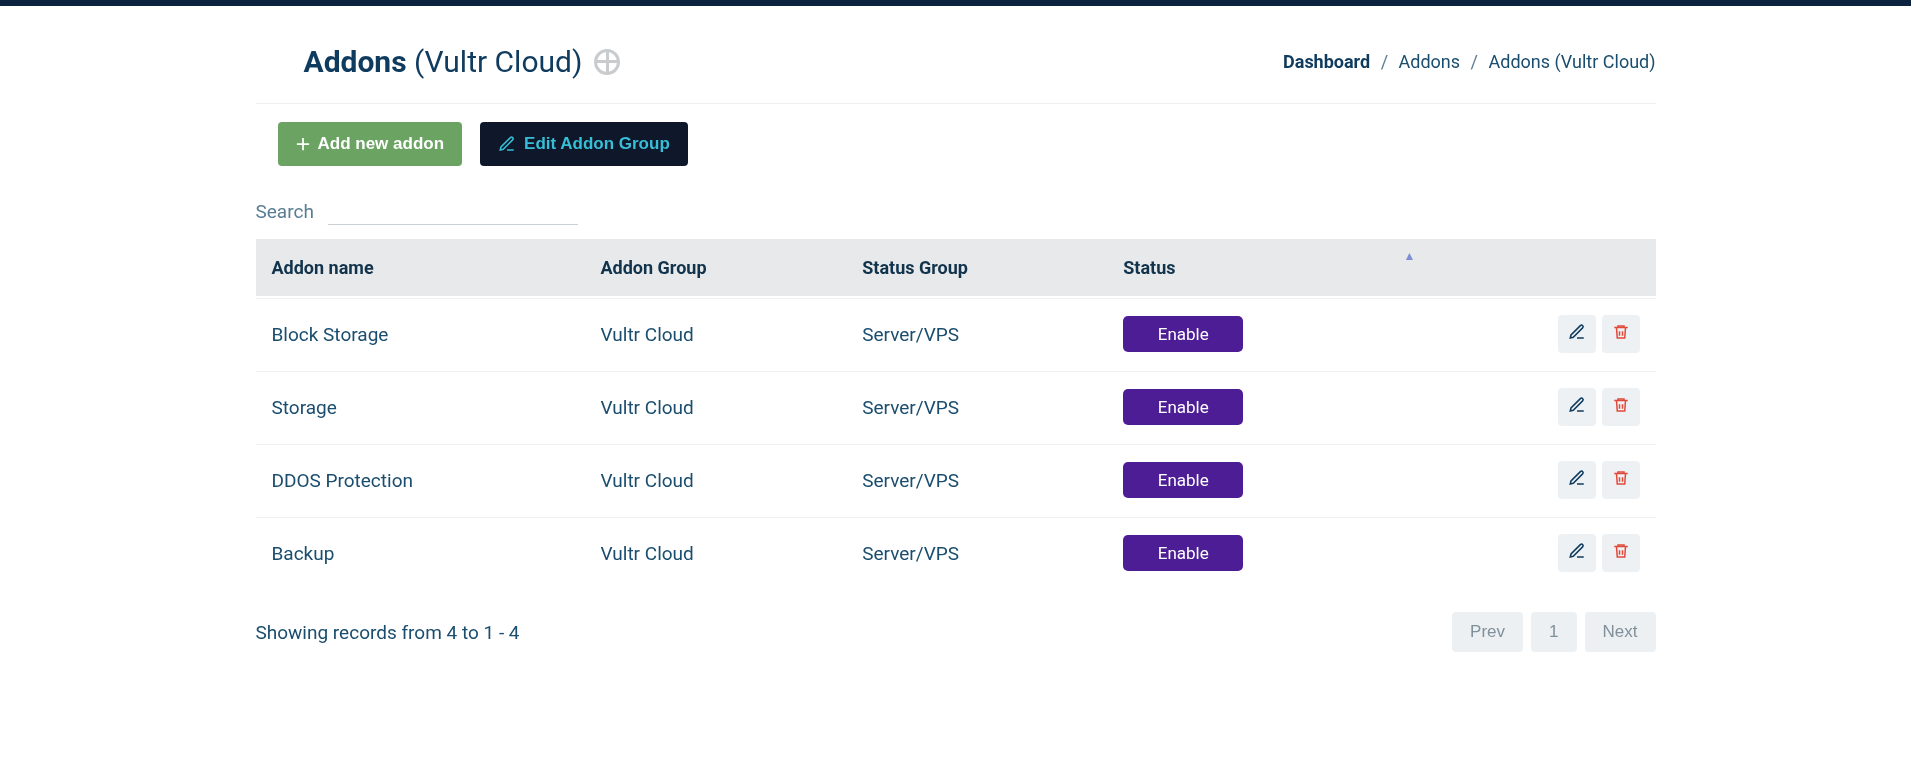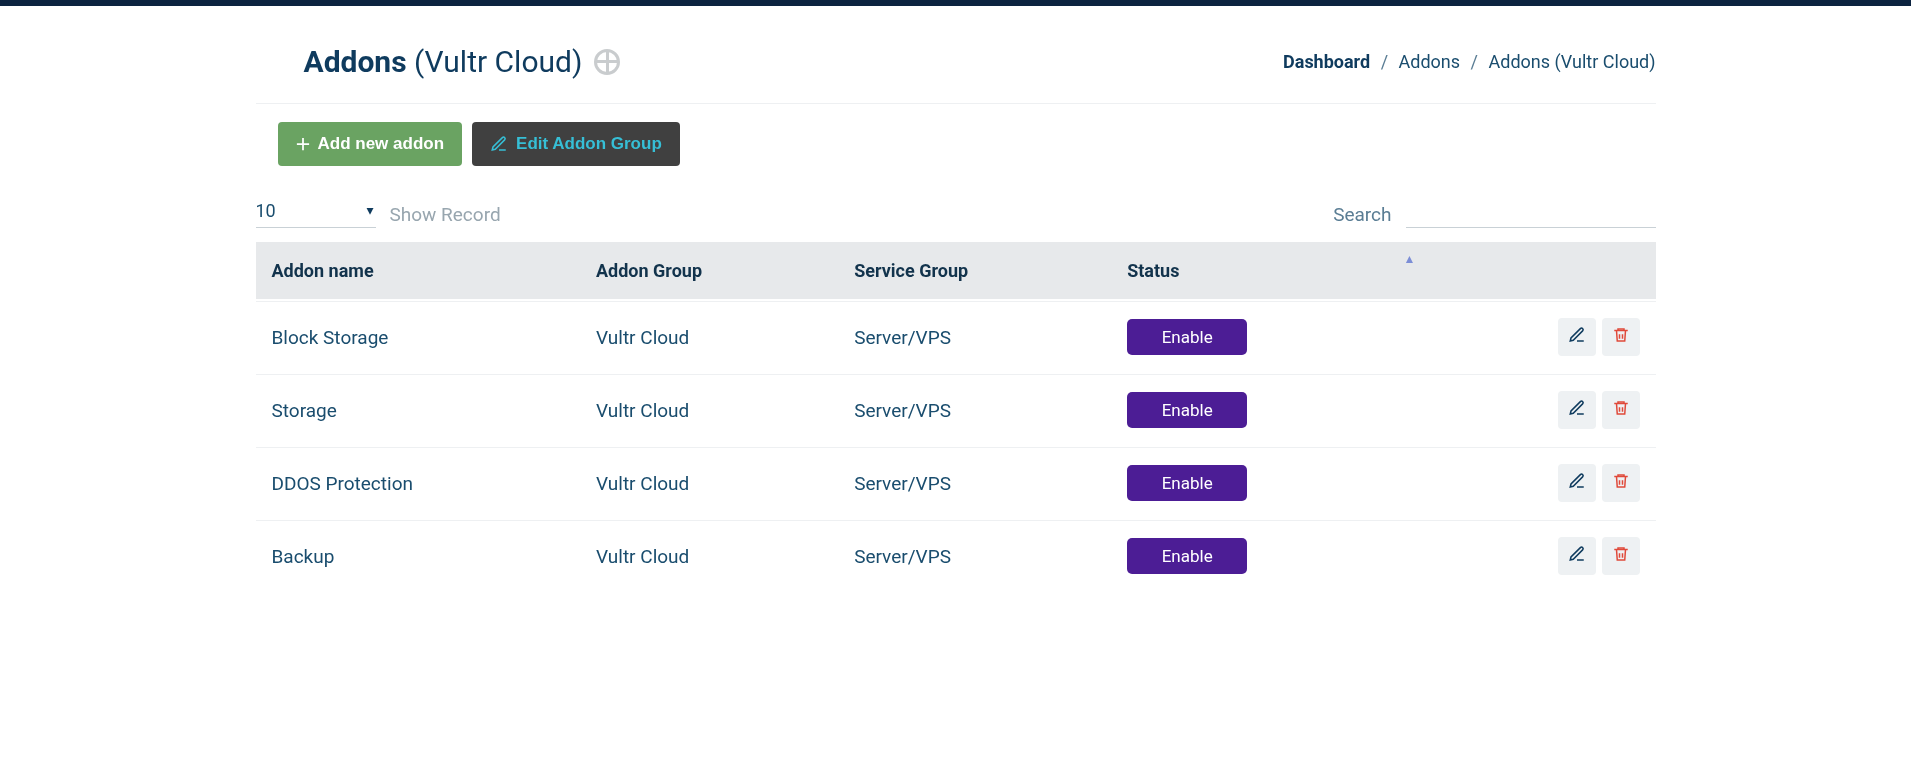--- a/index.html
+++ b/index.html
@@ -51,34 +51,34 @@
   .help-circle::after  { width: 20px; height: 3px; }
   .breadcrumb {
     font-size: 18px;
     color: #1a4d6e;
   }
   .breadcrumb .sep { margin: 0 6px; color: #5a7d94; }
   .breadcrumb a { color: #1a4d6e; text-decoration: none; }
   .breadcrumb strong a { font-weight: 700; color: #0f3b5e; }
   .divider { border: none; border-top: 1px solid #eef0f2; margin: 0 0 18px 0; }
 
-  .toolbar { display: flex; gap: 10px; margin-bottom: 28px; padding-left: 22px; }
+  .toolbar { display: flex; gap: 18px; margin-bottom: 28px; padding-left: 22px; }
   .btn {
     display: inline-flex;
     align-items: center;
     gap: 8px;
     padding: 12px 18px;
     border-radius: 4px;
     font-size: 17px;
     font-weight: 600;
     border: none;
     cursor: pointer;
   }
   .btn-green { background: #6aa362; color: #fff; }
-  .btn-grey  { background: #404040; color: #36bfd6; }
+  .btn-grey  { background: #0f172a; color: #36bfd6; }
 
   .controls-row {
     display: flex;
     justify-content: space-between;
     align-items: flex-end;
     margin-bottom: 12px;
   }
   .control-left { display: flex; align-items: flex-end; gap: 14px; }
   .select-wrap {
     position: relative;
@@ -209,39 +209,32 @@
     <button class="btn btn-grey">
       <svg viewBox="0 0 24 24" width="18" height="18" fill="none" stroke="#36bfd6" stroke-width="2">
           <path d="M12 20h9"></path>
           <path d="M16.5 3.5a2.1 2.1 0 0 1 3 3L7 19l-4 1 1-4 12.5-12.5z"></path>
         </svg>
       <span>Edit Addon Group</span>
     </button>
   </div>
 
   <div class="controls-row">
-    <div class="control-left">
-      <div class="select-wrap">
-        <span class="value">10</span>
-        <span class="chev">▾</span>
-      </div>
-      <span class="label-muted">Show Record</span>
-    </div>
     <div class="search-wrap">
       <span class="label-muted" style="color:#5a7d94">Search</span>
       <input class="search-input" type="text" style="">
     </div>
   </div>
 
   <table class="table">
     <thead>
       <tr>
         <th>Addon name</th>
         <th>Addon Group</th>
-        <th>Service Group</th>
+        <th>Status Group</th>
         <th>Status</th>
         <th class="sort-col">
           <span class="sort-arrow">▲</span>
         </th>
       </tr>
     </thead>
     <tbody id="rows">
         <tr>
           <td>Block Storage</td>
           <td>Vultr Cloud</td>
@@ -314,14 +307,22 @@
                   <path d="M3 6h18"></path>
                   <path d="M8 6V4h8v2"></path>
                   <path d="M6 6l1 14h10l1-14"></path>
                   <path d="M10 11v6M14 11v6"></path>
                 </svg></span>
             </span></td>
         </tr>
       </tbody>
   </table>
 
+  <div class="footer-row">
+    <div>Showing records from 4 to 1 - 4</div>
+    <div class="pager">
+      <button class="pager-btn">Prev</button>
+      <button class="pager-btn">1</button>
+      <button class="pager-btn">Next</button>
+    </div>
+  </div>
 
 </div>
 
 </body></html>

